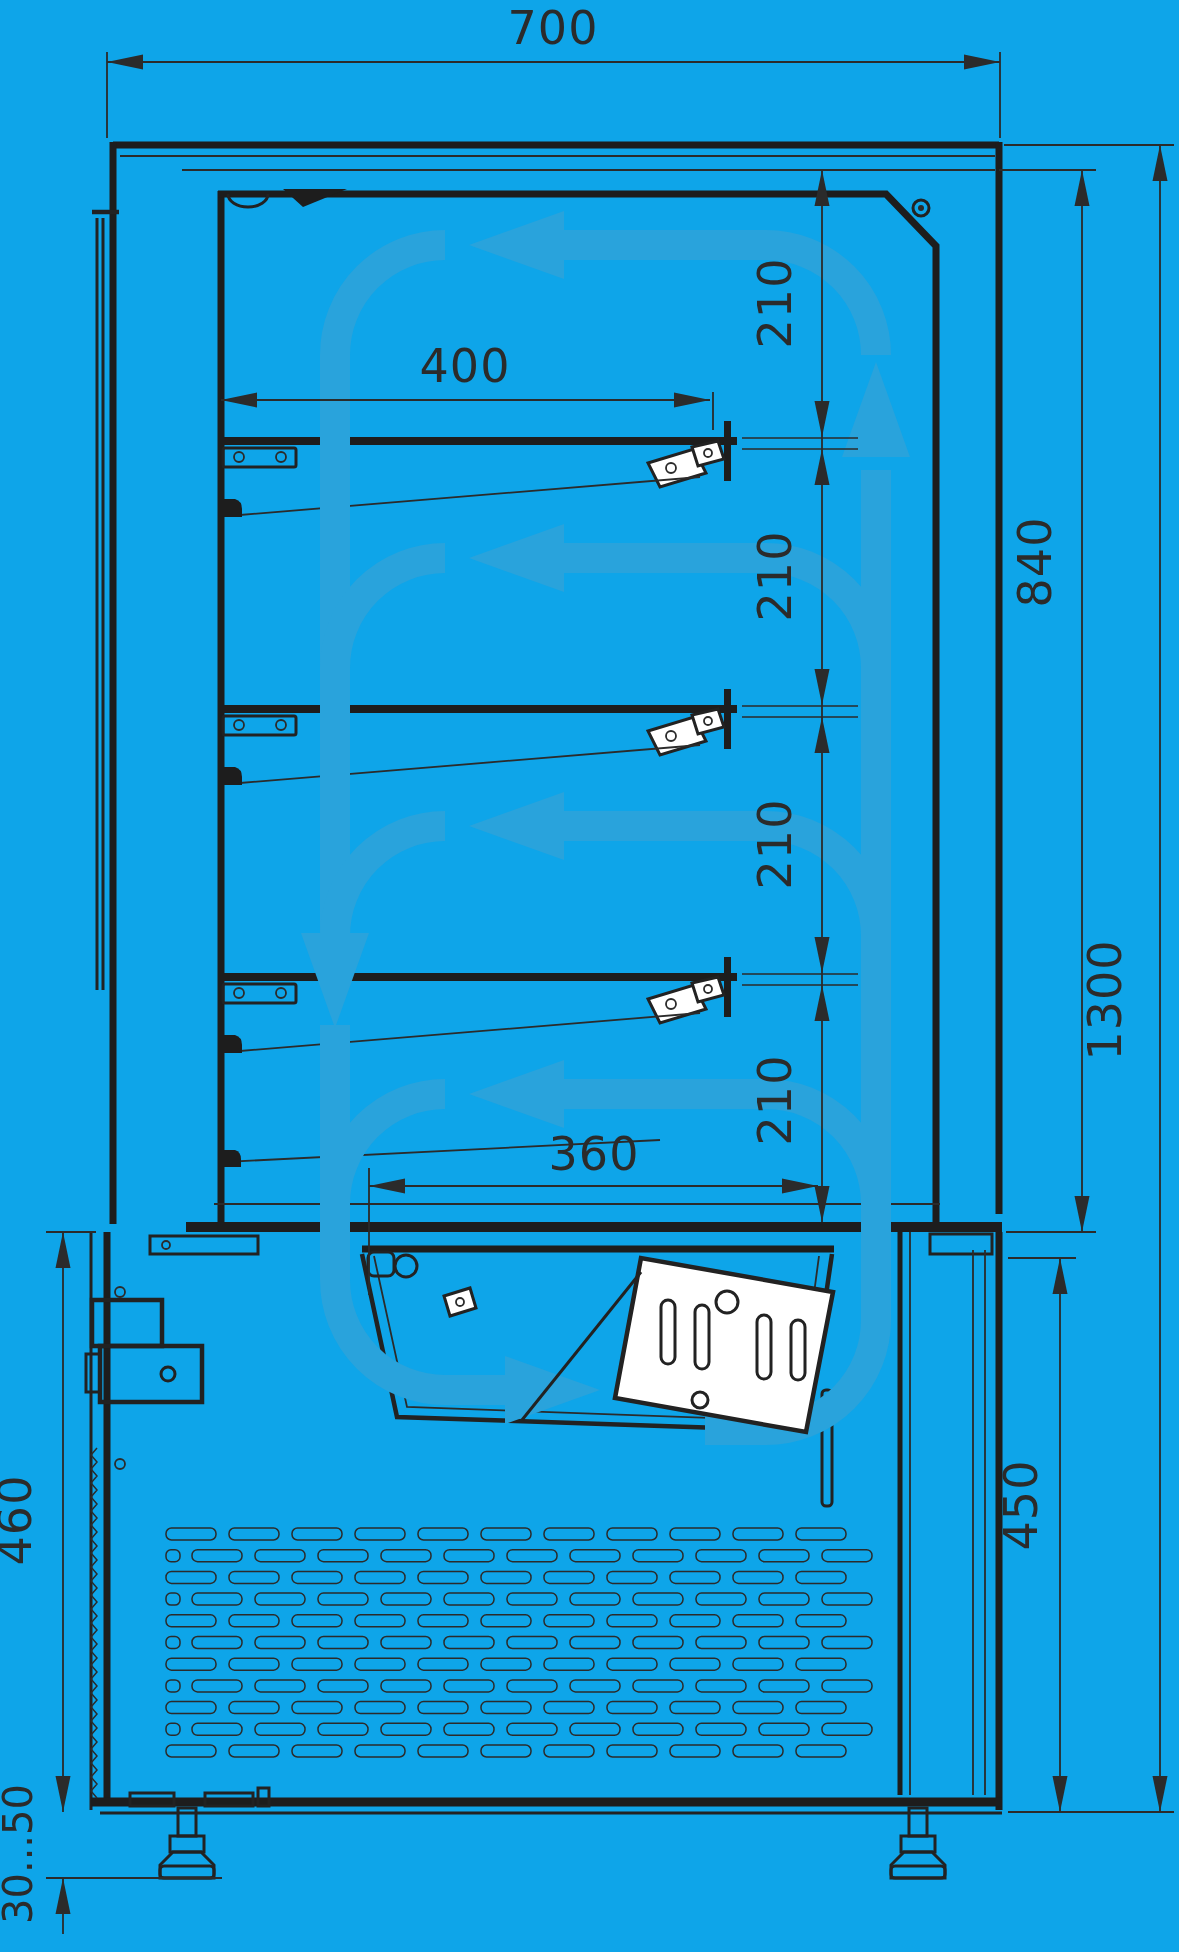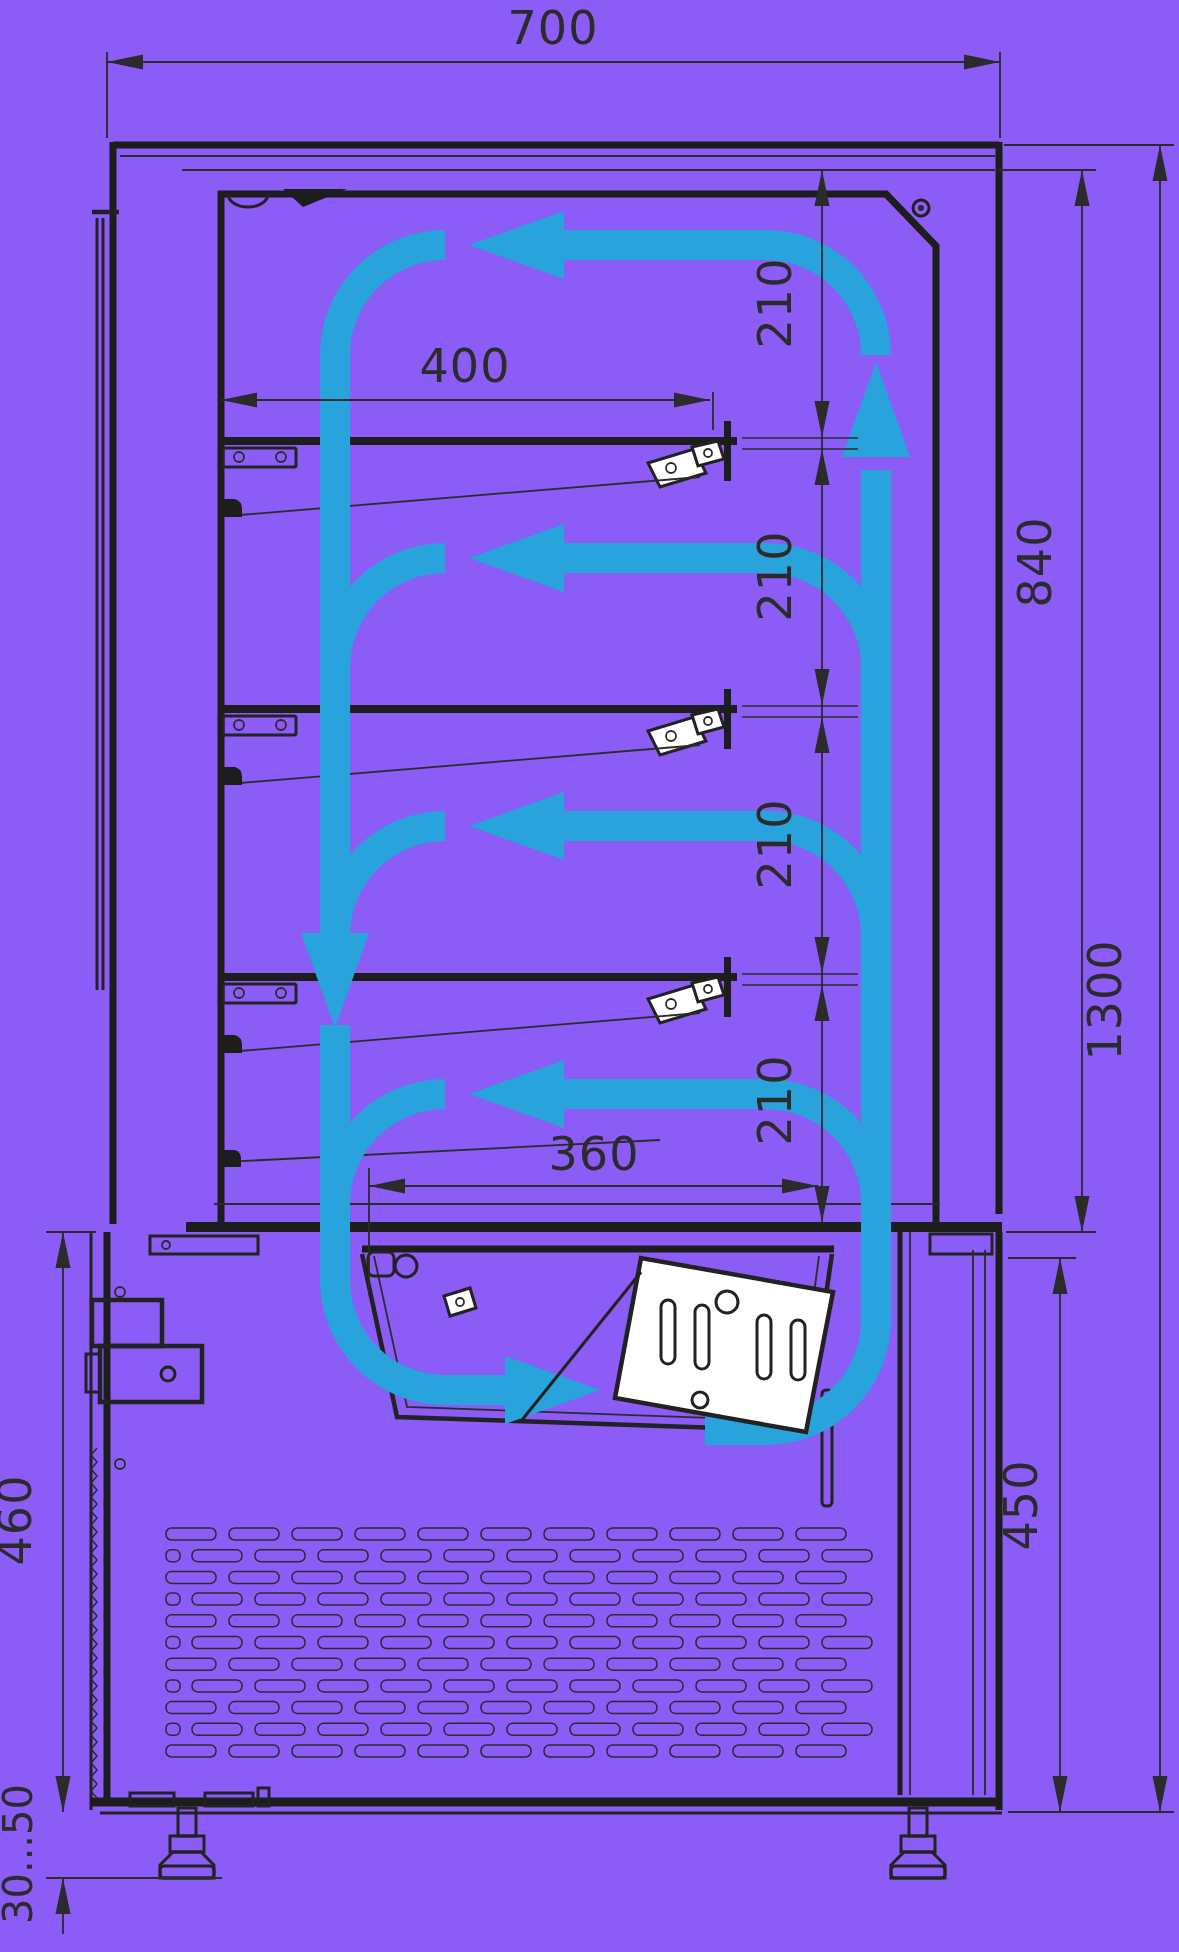--- a/index.html
+++ b/index.html
@@ -1,16 +1,16 @@
 <!DOCTYPE html>
 <html><head>
 <meta charset="utf-8">
 <style>
   html,body{margin:0;padding:0;background:#ffffff;}
-  .stage{width:1179px;height:1952px;position:relative;background:#8b5cf6;overflow:hidden;}
+  .stage{width:1179px;height:1952px;position:relative;background:#0ea5e9;overflow:hidden;}
   svg{display:block;}
   text{font-family:"DejaVu Sans","Liberation Sans",sans-serif;fill:#2b2b2b;}
   .dim-label{font-size:46px;letter-spacing:1px;}
   .dim-label-small{font-size:40px;letter-spacing:0px;}
   .thin{stroke:#2b2b2b;stroke-width:1.8;fill:none;}
   .thin15{stroke:#2b2b2b;stroke-width:1.5;fill:none;}
   .med{stroke:#222;stroke-width:3;fill:none;}
   .med4{stroke:#222;stroke-width:4.5;fill:none;}
   .heavy{stroke:#1d1d1d;stroke-width:7;fill:none;}
   .heavy10{stroke:#1d1d1d;stroke-width:10;fill:none;}

